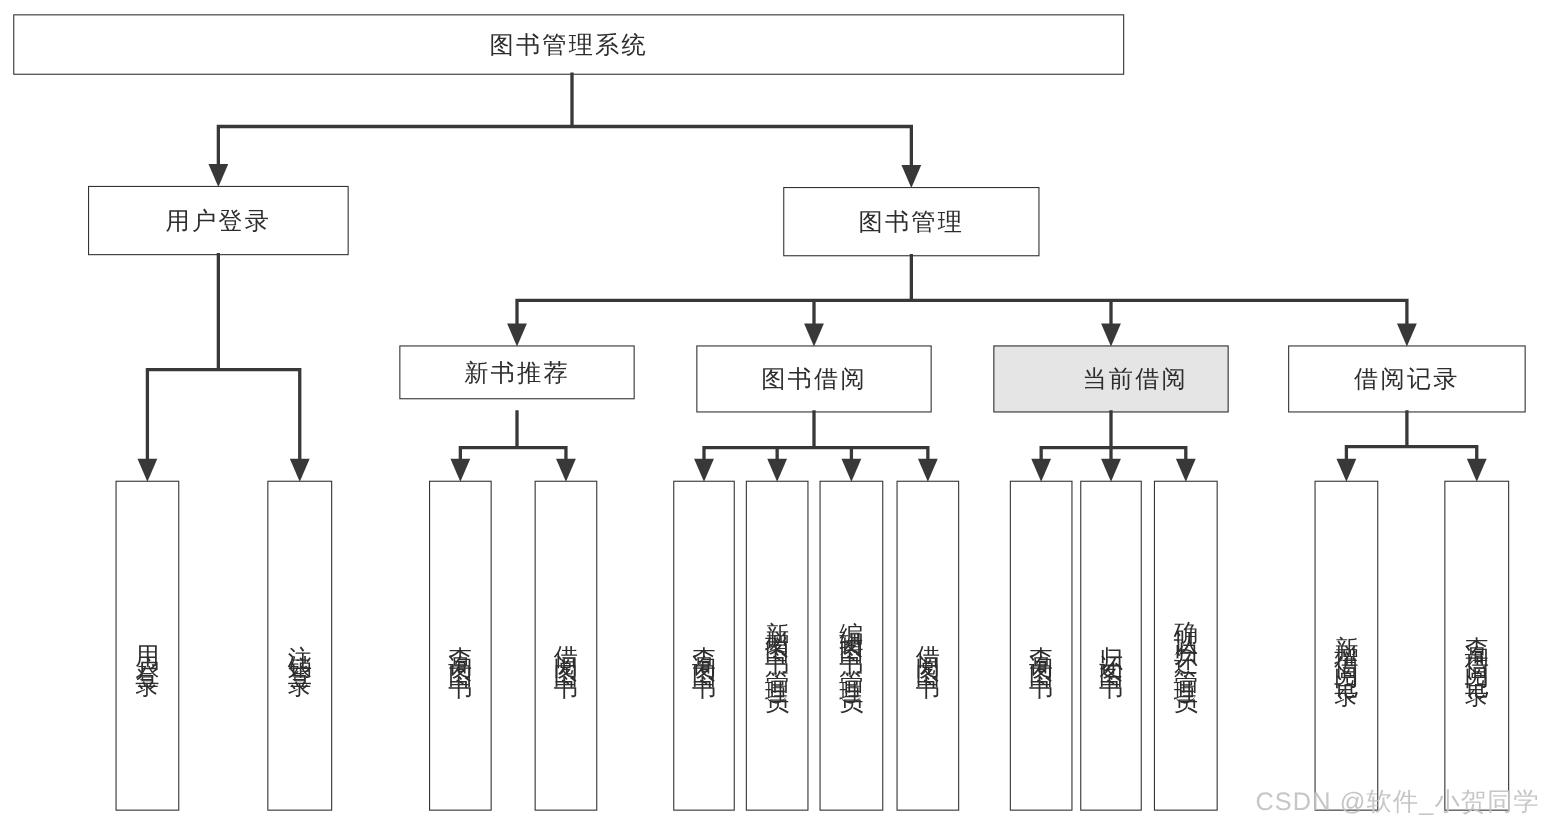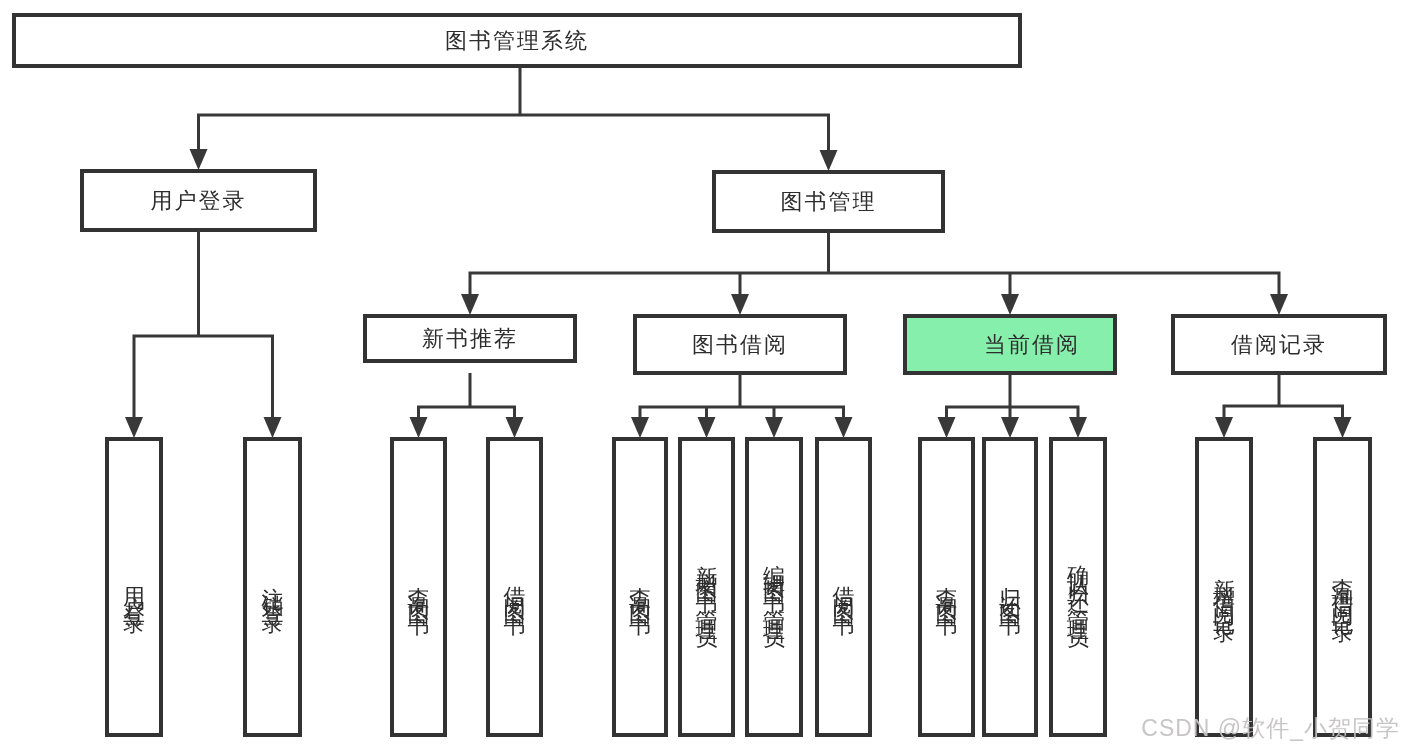--- a/index.html
+++ b/index.html
@@ -10,21 +10,21 @@
     overflow:hidden;
     font-family:"Liberation Sans", sans-serif;
   }
   #edges{
     position:absolute;left:0;top:0;width:1405px;height:747px;
     pointer-events:none;
   }
   .node{
     position:absolute;
     background:#ffffff;
-    border:4px solid #14b8a6;
+    border:1px solid #14b8a6;
     box-sizing:border-box;
     display:flex;
     align-items:center;
     justify-content:center;
     color:#2d2d2d;
   }
   .node.h .label{
     font-size:22px;
     font-weight:500;
     letter-spacing:2px;
@@ -64,21 +64,21 @@
       </div>
       <div class="node h" style="left: 712px; top: 170px; width: 233px; height: 63px; border-color: rgb(51, 51, 51); background: rgb(255, 255, 255); color: rgb(45, 45, 45);">
         <span class="label">图书管理</span>
       </div>
       <div class="node h" style="left: 363px; top: 314px; width: 214px; height: 49px; border-color: rgb(51, 51, 51); background: rgb(255, 255, 255); color: rgb(45, 45, 45);">
         <span class="label">新书推荐</span>
       </div>
       <div class="node h" style="left: 633px; top: 314px; width: 214px; height: 61px; border-color: rgb(51, 51, 51); background: rgb(255, 255, 255); color: rgb(45, 45, 45); font-family: Liberation Mono, monospace;">
         <span class="label">图书借阅</span>
       </div>
-      <div class="node h" style="left: 903px; top: 314px; width: 214px; height: 61px; border-color: rgb(51, 51, 51); background: #86efac; color: rgb(45, 45, 45); padding-left: 44px;">
+      <div class="node h" style="left: 903px; top: 314px; width: 214px; height: 61px; border-color: rgb(51, 51, 51); background: #e5e5e5; color: rgb(45, 45, 45); padding-left: 44px;">
         <span class="label">当前借阅</span>
       </div>
       <div class="node h" style="left: 1171px; top: 314px; width: 216px; height: 61px; border-color: rgb(51, 51, 51); background: rgb(255, 255, 255); color: rgb(45, 45, 45);">
         <span class="label">借阅记录</span>
       </div>
       <div class="node v" style="left: 105px; top: 437px; width: 58px; height: 300px; border-color: rgb(51, 51, 51); background: rgb(255, 255, 255); color: rgb(45, 45, 45);">
         <span class="label">用户登录</span>
       </div>
       <div class="node v" style="left: 243px; top: 437px; width: 59px; height: 300px; border-color: rgb(51, 51, 51); background: rgb(255, 255, 255); color: rgb(45, 45, 45);">
         <span class="label">注销登录</span>

